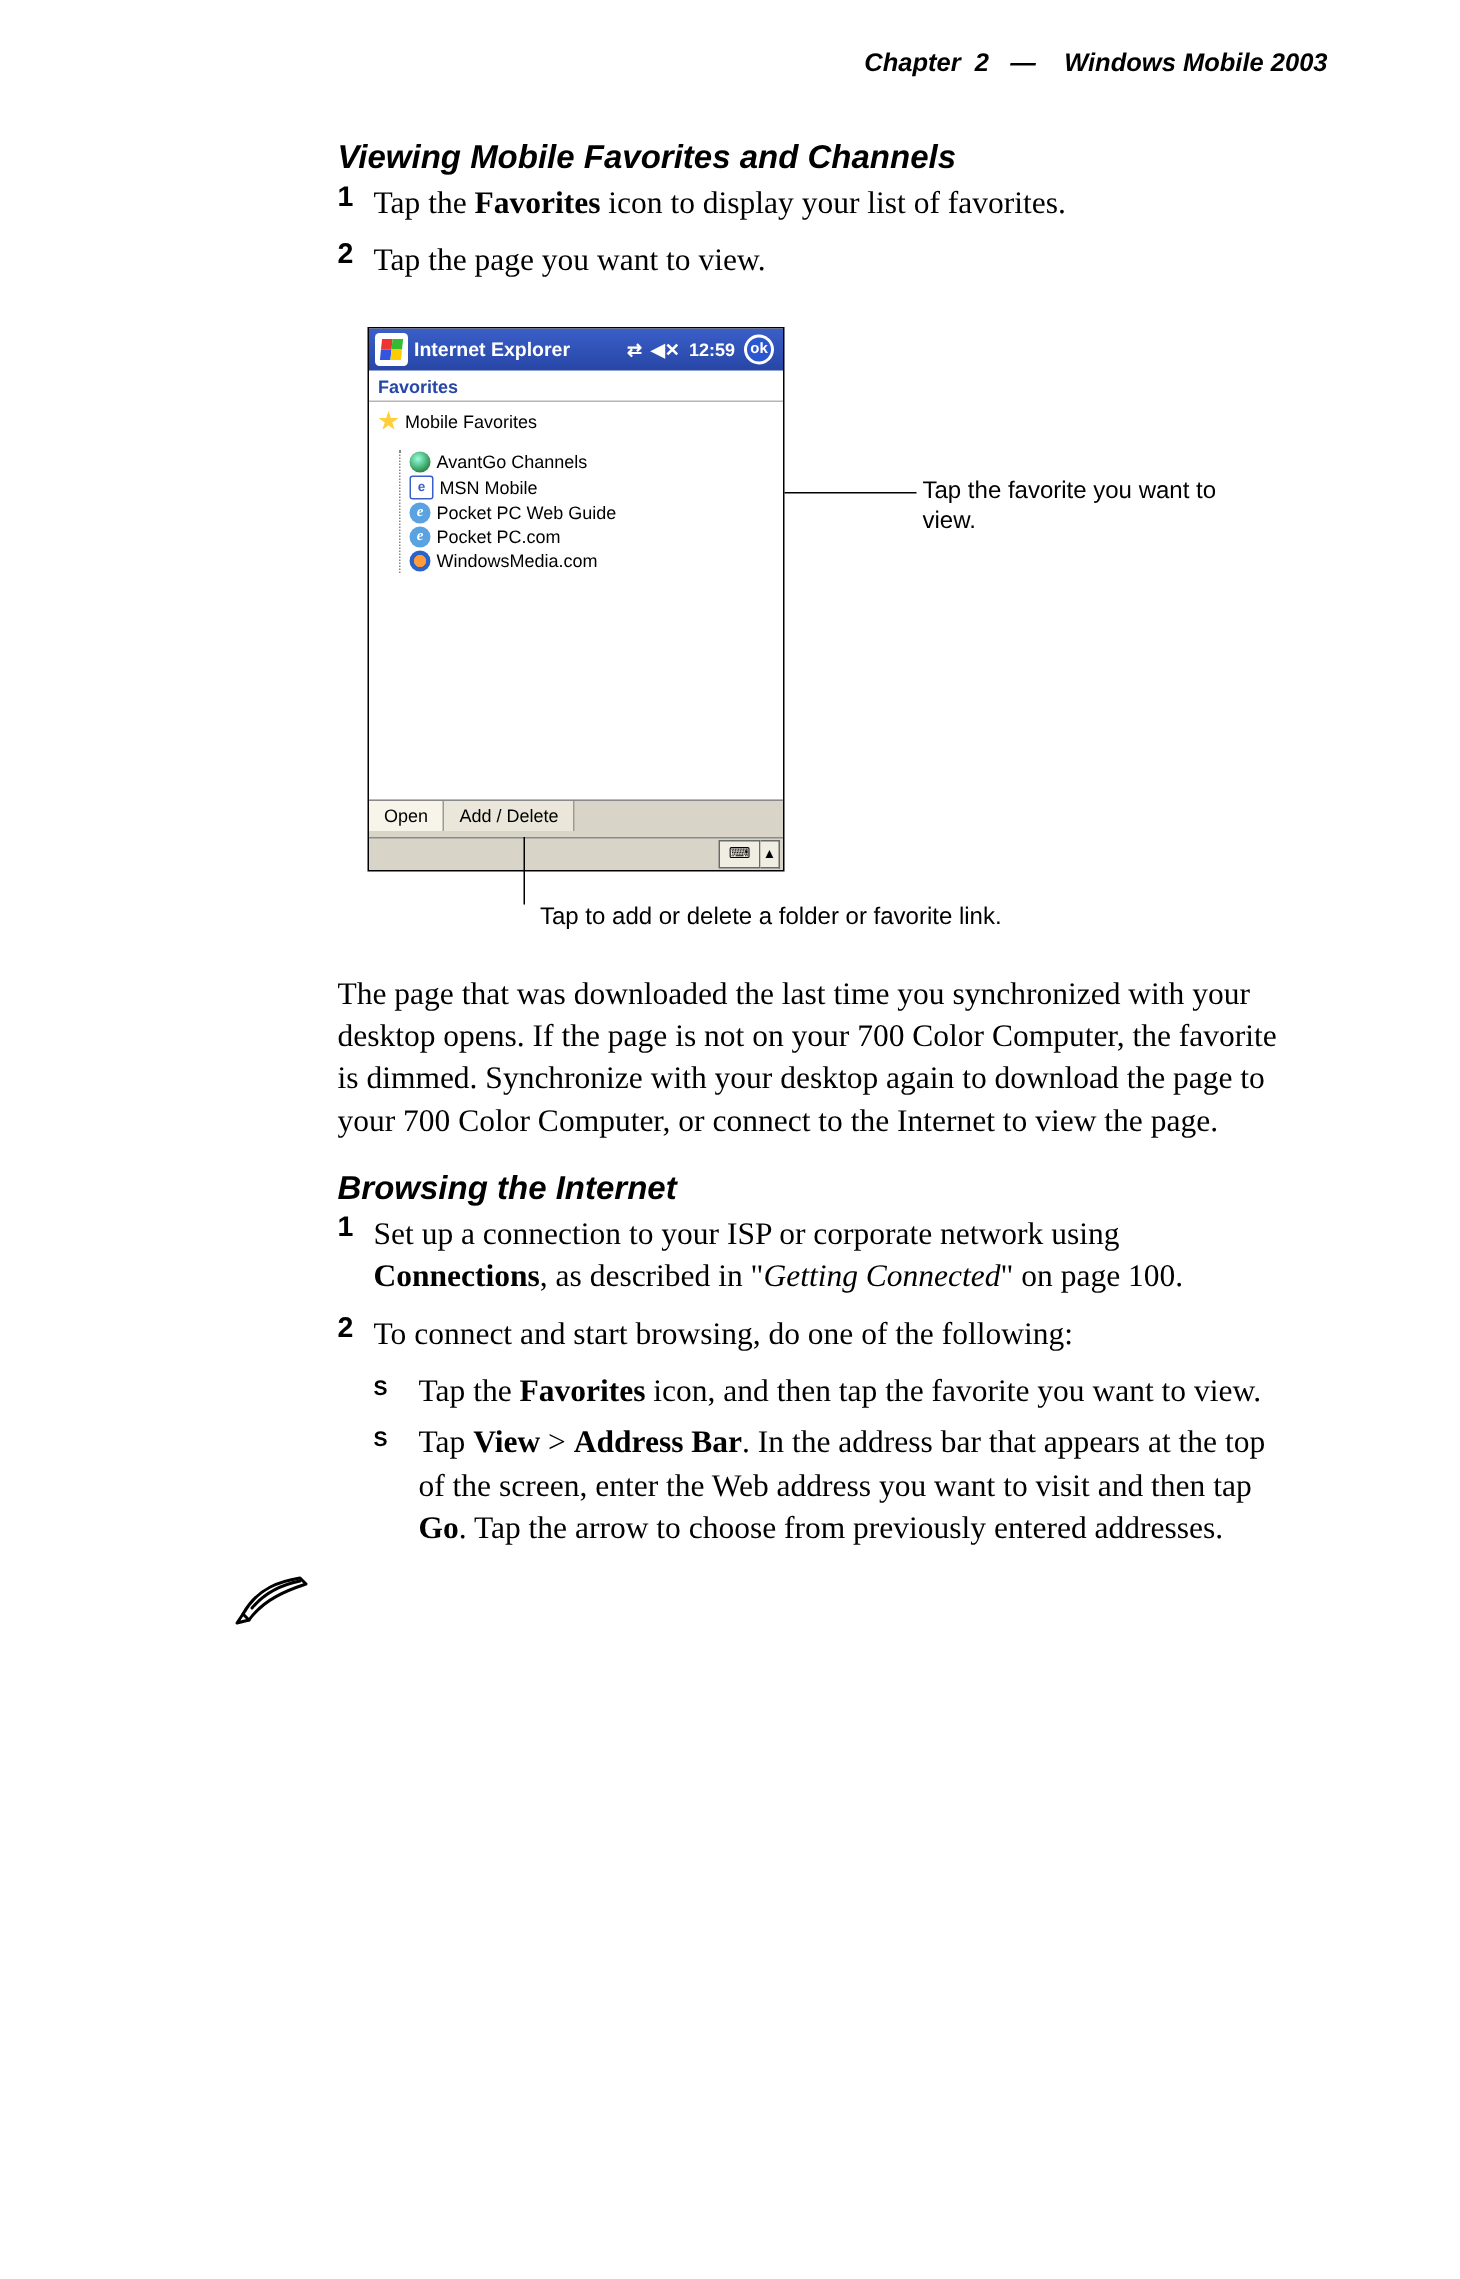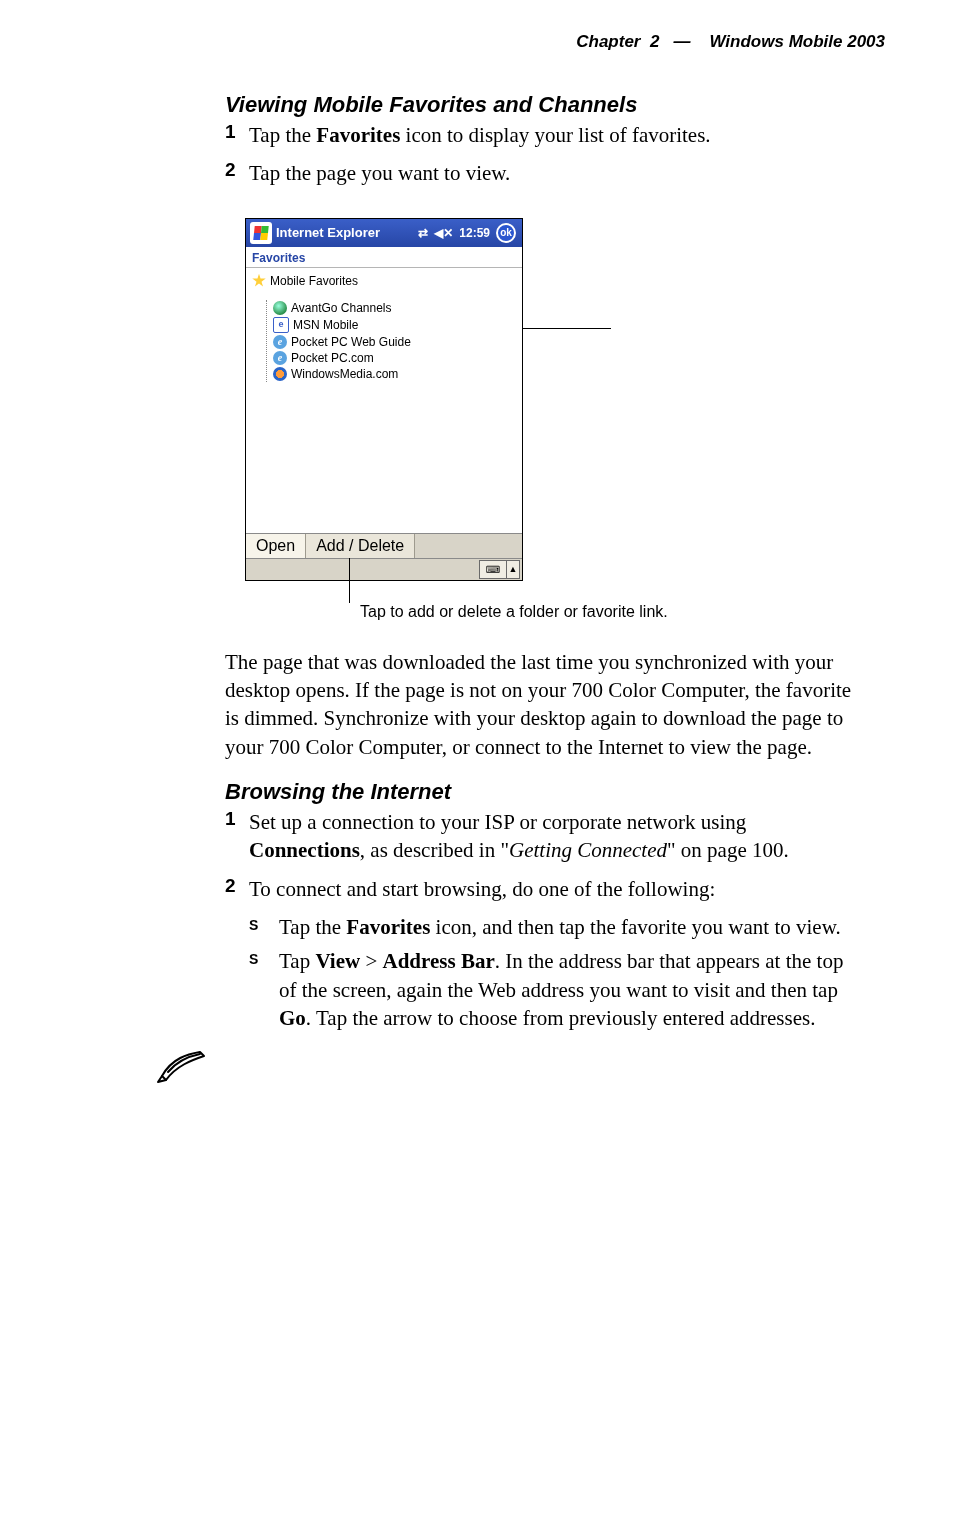--- a/index.html
+++ b/index.html
@@ -215,23 +215,23 @@
   .ticon-ie { background: #5aa3e0; border-radius: 50%; position: relative; }
   .ticon-ie::after{content:"e"; position:absolute; inset:0; color:#fff; font-size:10px; font-weight:bold; text-align:center; line-height:14px; font-family:Georgia, serif; font-style:italic;}
   .ticon-wmp { background: radial-gradient(circle, #ff9b3a 0 40%, #2a64c8 42% 100%); border-radius:50%; }
 
   .ppc-tabs {
     position: absolute;
     left: 0; right: 0;
     bottom: 22px;
     height: 24px;
     display: flex;
-    align-items: center;
+    align-items: flex-start;
     font-family: Tahoma, Verdana, sans-serif;
-    font-size: 16px;
+    font-size: 12px;
     background: #d8d4c8;
     border-top: 1px solid #8a8a8a;
   }
   .ppc-tab {
     padding: 3px 10px;
     border-right: 1px solid #9e9a8e;
     background: #eae6da;
   }
   .ppc-tab.active {
     background: #f7f4ea;
@@ -394,20 +394,21 @@
           <div class="ppc-tab active">Open</div>
           <div class="ppc-tab">Add / Delete</div>
         </div>
         <div class="ppc-bottombar">
           <div class="ppc-sip">⌨</div>
           <div class="ppc-sip-arrow">▲</div>
         </div>
       </div>
 
       <div class="callout-right-line"></div>
+      <div class="callout-right">Tap the favorite you want to view.</div>
 
       <div class="callout-bottom-line"></div>
       <div class="callout-bottom">Tap to add or delete a folder or favorite link.</div>
     </div>
 
     <div class="section-gap"></div>
 
     <p class="body-para">The page that was downloaded the last time you synchronized with your desktop opens. If the page is not on your 700 Color Computer, the favorite is dimmed. Synchronize with your desktop again to download the page to your 700 Color Computer, or connect to the Internet to view the page.</p>
 
     <h3 class="heading-3">Browsing the Internet</h3>
@@ -427,21 +428,21 @@
     <div class="bullet">
       <div class="bullet-dot">S</div>
       <div class="bullet-text">
         <span>Tap the </span><b>Favorites</b><span> icon, and then tap the favorite you want to view.</span>
       </div>
     </div>
 
     <div class="bullet">
       <div class="bullet-dot">S</div>
       <div class="bullet-text">
-        <span>Tap </span><b>View</b><span> &gt; </span><b>Address Bar</b><span>. In the address bar that appears at the top of the screen, again the Web address you want to visit and then tap </span><b>Go</b><span>. Tap the arrow to choose from previously entered addresses.</span>
+        <span>Tap </span><b>View</b><span> &gt; </span><b>Address Bar</b><span>. In the address bar that appears at the top of the screen, enter the Web address you want to visit and then tap </span><b>Go</b><span>. Tap the arrow to choose from previously entered addresses.</span>
       </div>
     </div>
 
     <div class="note-row" style="margin-left:-90px;">
       <div class="note-icon">
         <svg width="52" height="40" viewBox="0 0 52 40">
           <g fill="none" stroke="#000" stroke-width="2" stroke-linejoin="round" stroke-linecap="round">
             <path d="M8 30 C 18 12, 34 8, 46 6 L 50 10 C 38 14, 22 20, 12 34 Z"></path>
             <path d="M8 30 L 4 36 L 12 34"></path>
             <path d="M14 26 C 24 14, 36 10, 46 8"></path>

